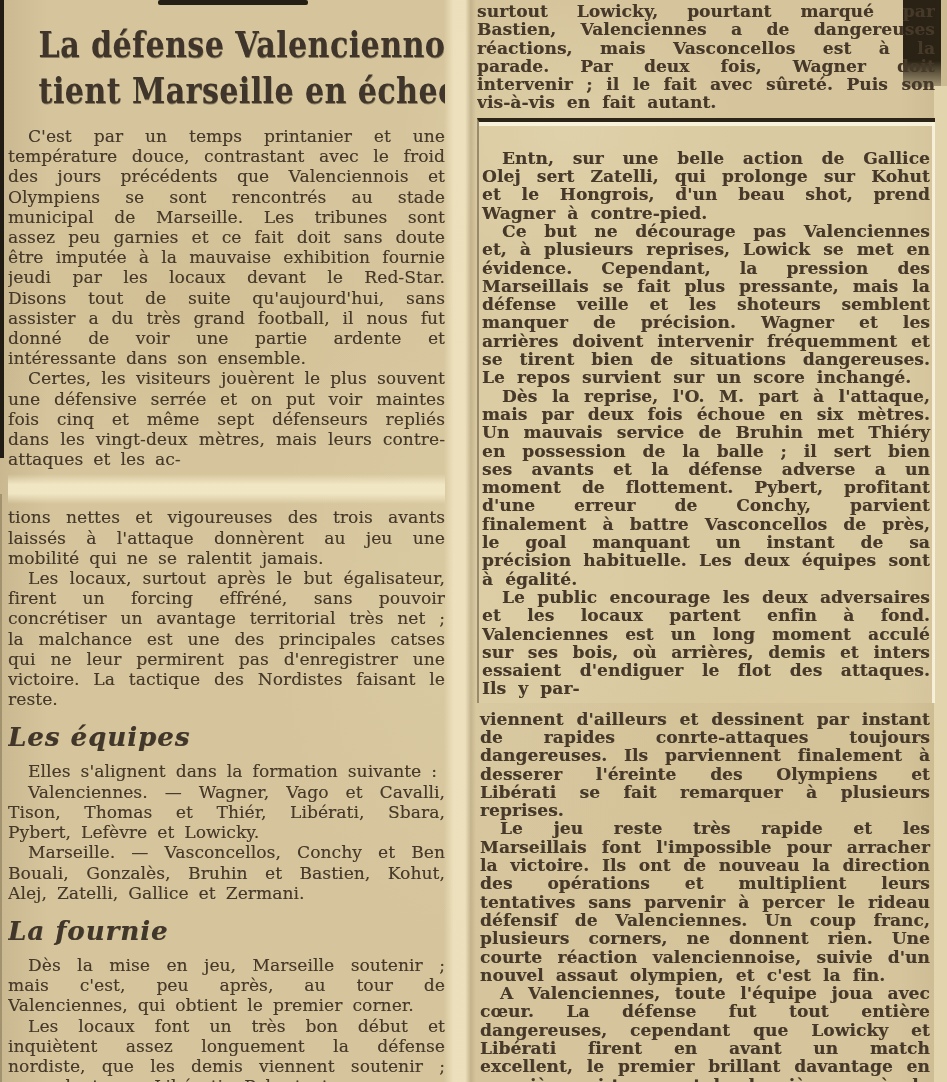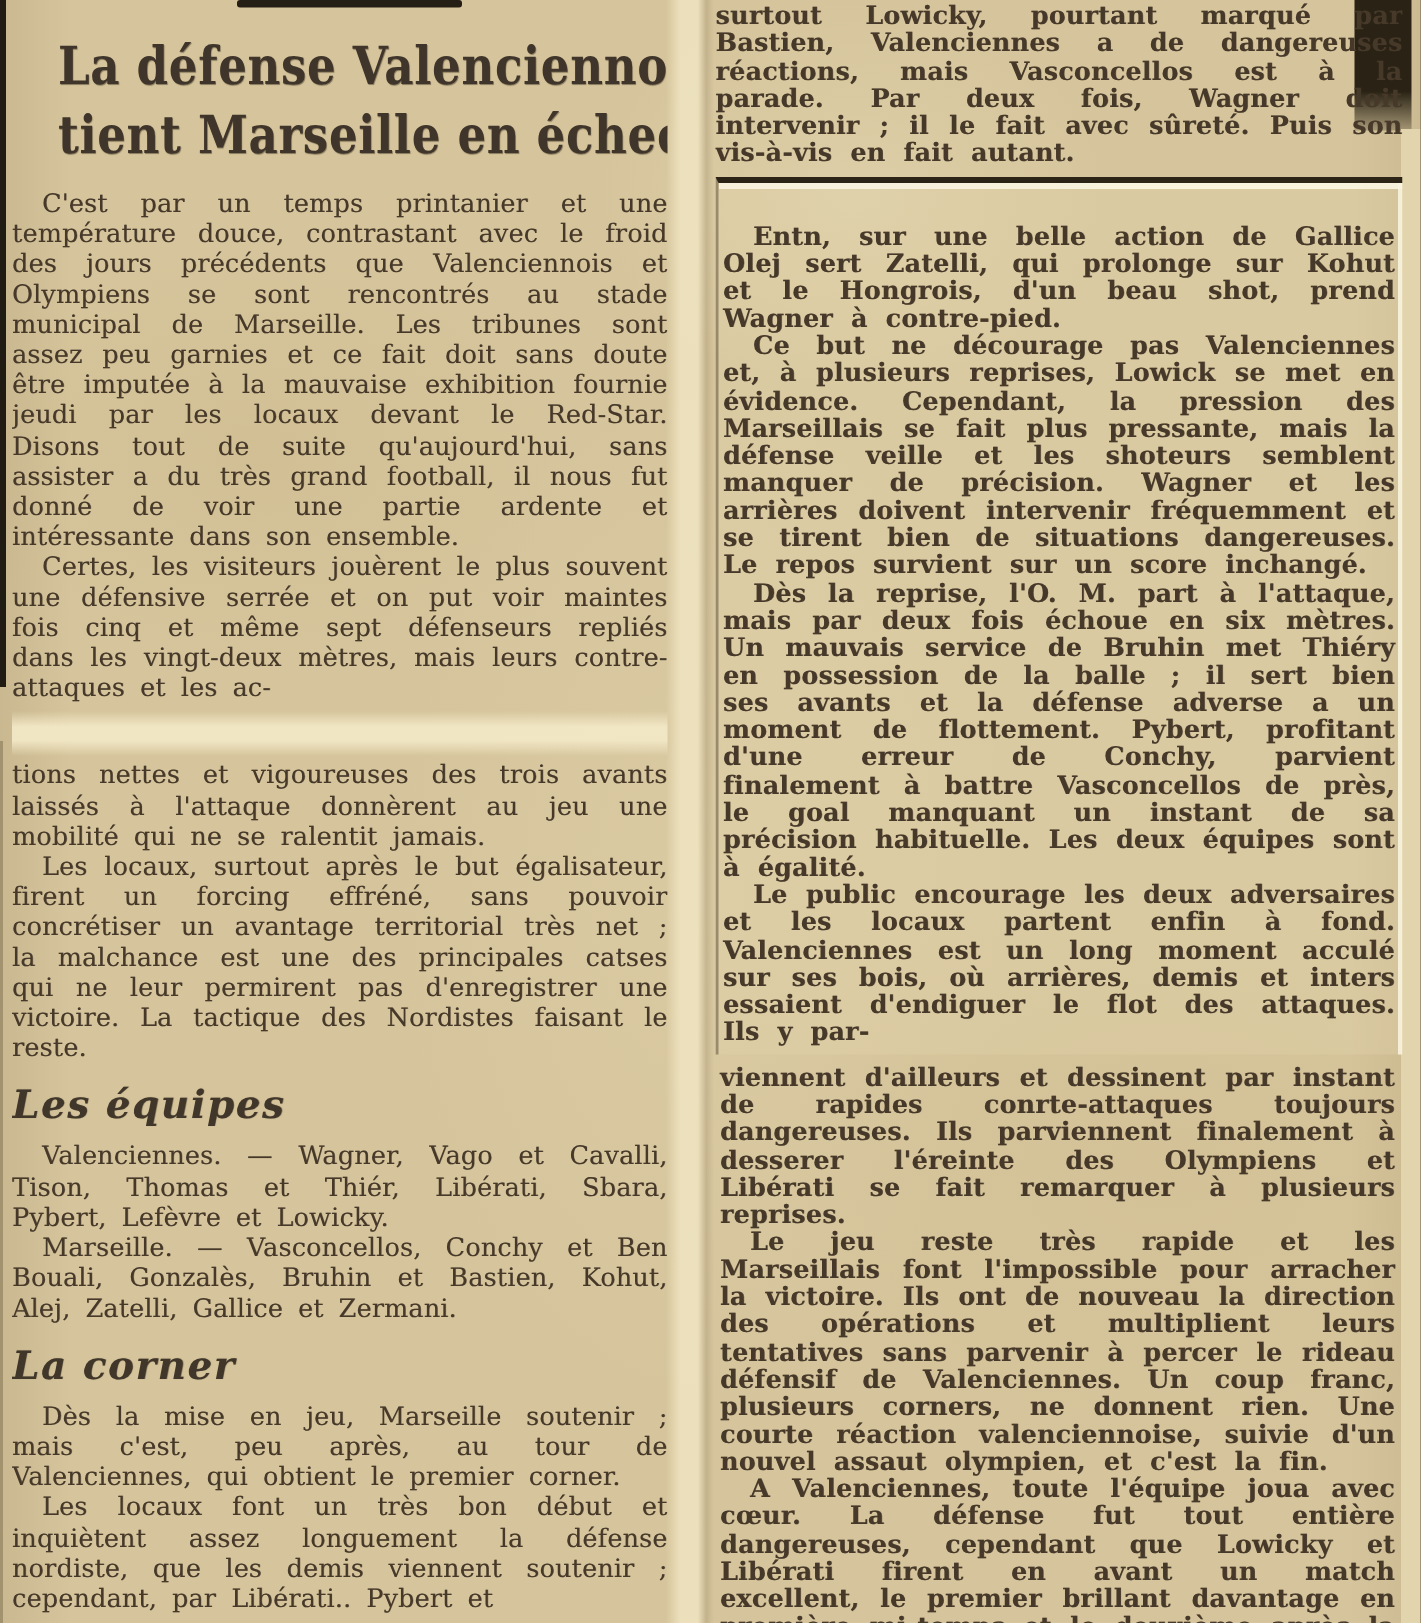--- a/index.html
+++ b/index.html
@@ -81,24 +81,25 @@
     <p class="indent">C'est par un temps printanier et une température douce, contrastant avec le froid des jours précédents que Valenciennois et Olympiens se sont rencontrés au stade municipal de Marseille. Les tribunes sont assez peu garnies et ce fait doit sans doute être imputée à la mauvaise exhibition fournie jeudi par les locaux devant le Red-Star. Disons tout de suite qu'aujourd'hui, sans assister a du très grand football, il nous fut donné de voir une partie ardente et intéressante dans son ensemble.</p>
     <p class="indent">Certes, les visiteurs jouèrent le plus souvent une défensive serrée et on put voir maintes fois cinq et même sept défenseurs repliés dans les vingt-deux mètres, mais leurs contre-attaques et les ac-</p>
 
     <div class="crease"></div>
 
     <p>tions nettes et vigoureuses des trois avants laissés à l'attaque donnèrent au jeu une mobilité qui ne se ralentit jamais.</p>
     <p class="indent">Les locaux, surtout après le but égalisateur, firent un forcing effréné, sans pouvoir concrétiser un avantage territorial très net ; la malchance est une des principales catses qui ne leur permirent pas d'enregistrer une victoire. La tactique des Nordistes faisant le reste.</p>
 
     <h2 class="section-heading">Les équipes</h2>
 
+    <p class="indent">Elles s'alignent dans la formation suivante :</p>
     <p class="indent"><b>Valenciennes.</b> <span>— Wagner, Vago et Cavalli, Tison, Thomas et Thiér, Libérati, Sbara, Pybert, Lefèvre et Lowicky.</span></p>
     <p class="indent"><b>Marseille.</b> <span>— Vasconcellos, Conchy et Ben Bouali, Gonzalès, Bruhin et Bastien, Kohut, Alej, Zatelli, Gallice et Zermani.</span></p>
 
-    <h2 class="section-heading">La corner</h2>
+    <h2 class="section-heading">La fournie</h2>
 
     <p class="indent">Dès la mise en jeu, Marseille soutenir ; mais c'est, peu après, au tour de Valenciennes, qui obtient le premier corner.</p>
     <p class="indent">Les locaux font un très bon début et inquiètent assez longuement la défense nordiste, que les demis viennent soutenir ; cependant, par Libérati.. Pybert et</p>
   </div>
 
   <div class="col-right">
     <p>surtout Lowicky, pourtant marqué par Bastien, Valenciennes a de dangereuses réactions, mais Vasconcellos est à la parade. Par deux fois, Wagner doit intervenir ; il le fait avec sûreté. Puis son vis-à-vis en fait autant.</p>
 
     <div class="pasted-box">
       <p class="indent">Entn, sur une belle action de Gallice Olej sert Zatelli, qui prolonge sur Kohut et le Hongrois, d'un beau shot, prend Wagner à contre-pied.</p>

